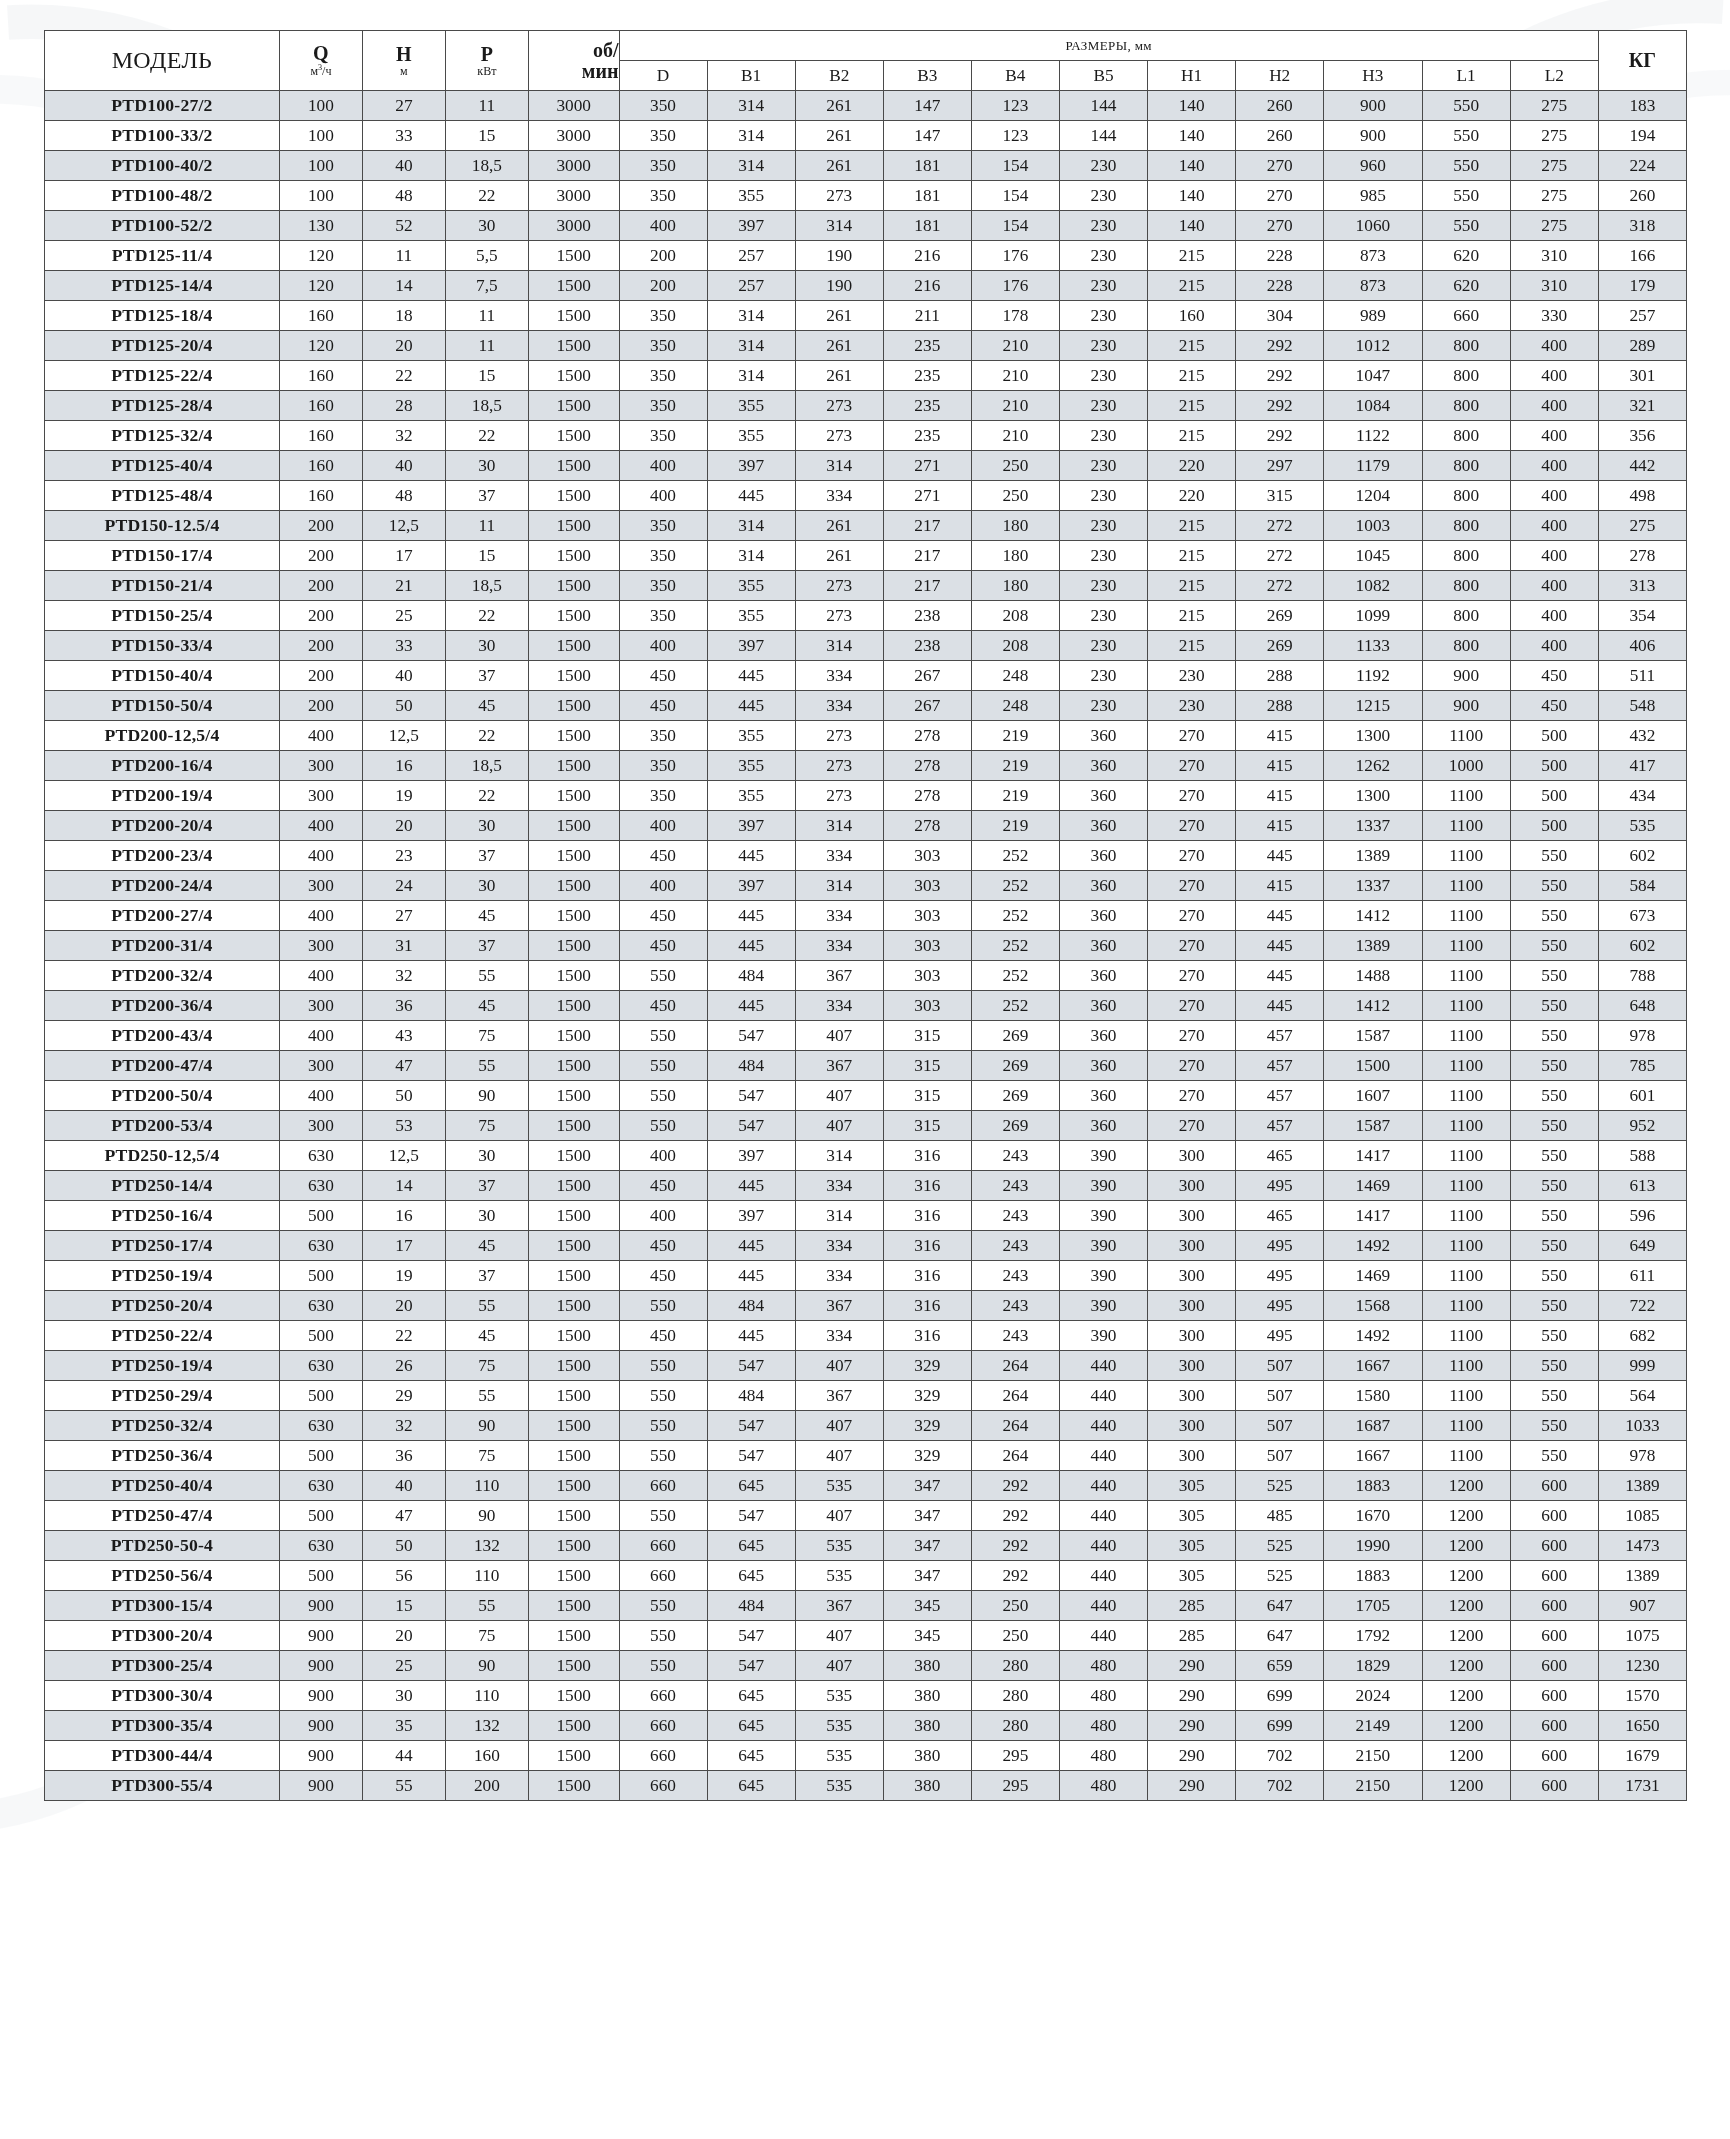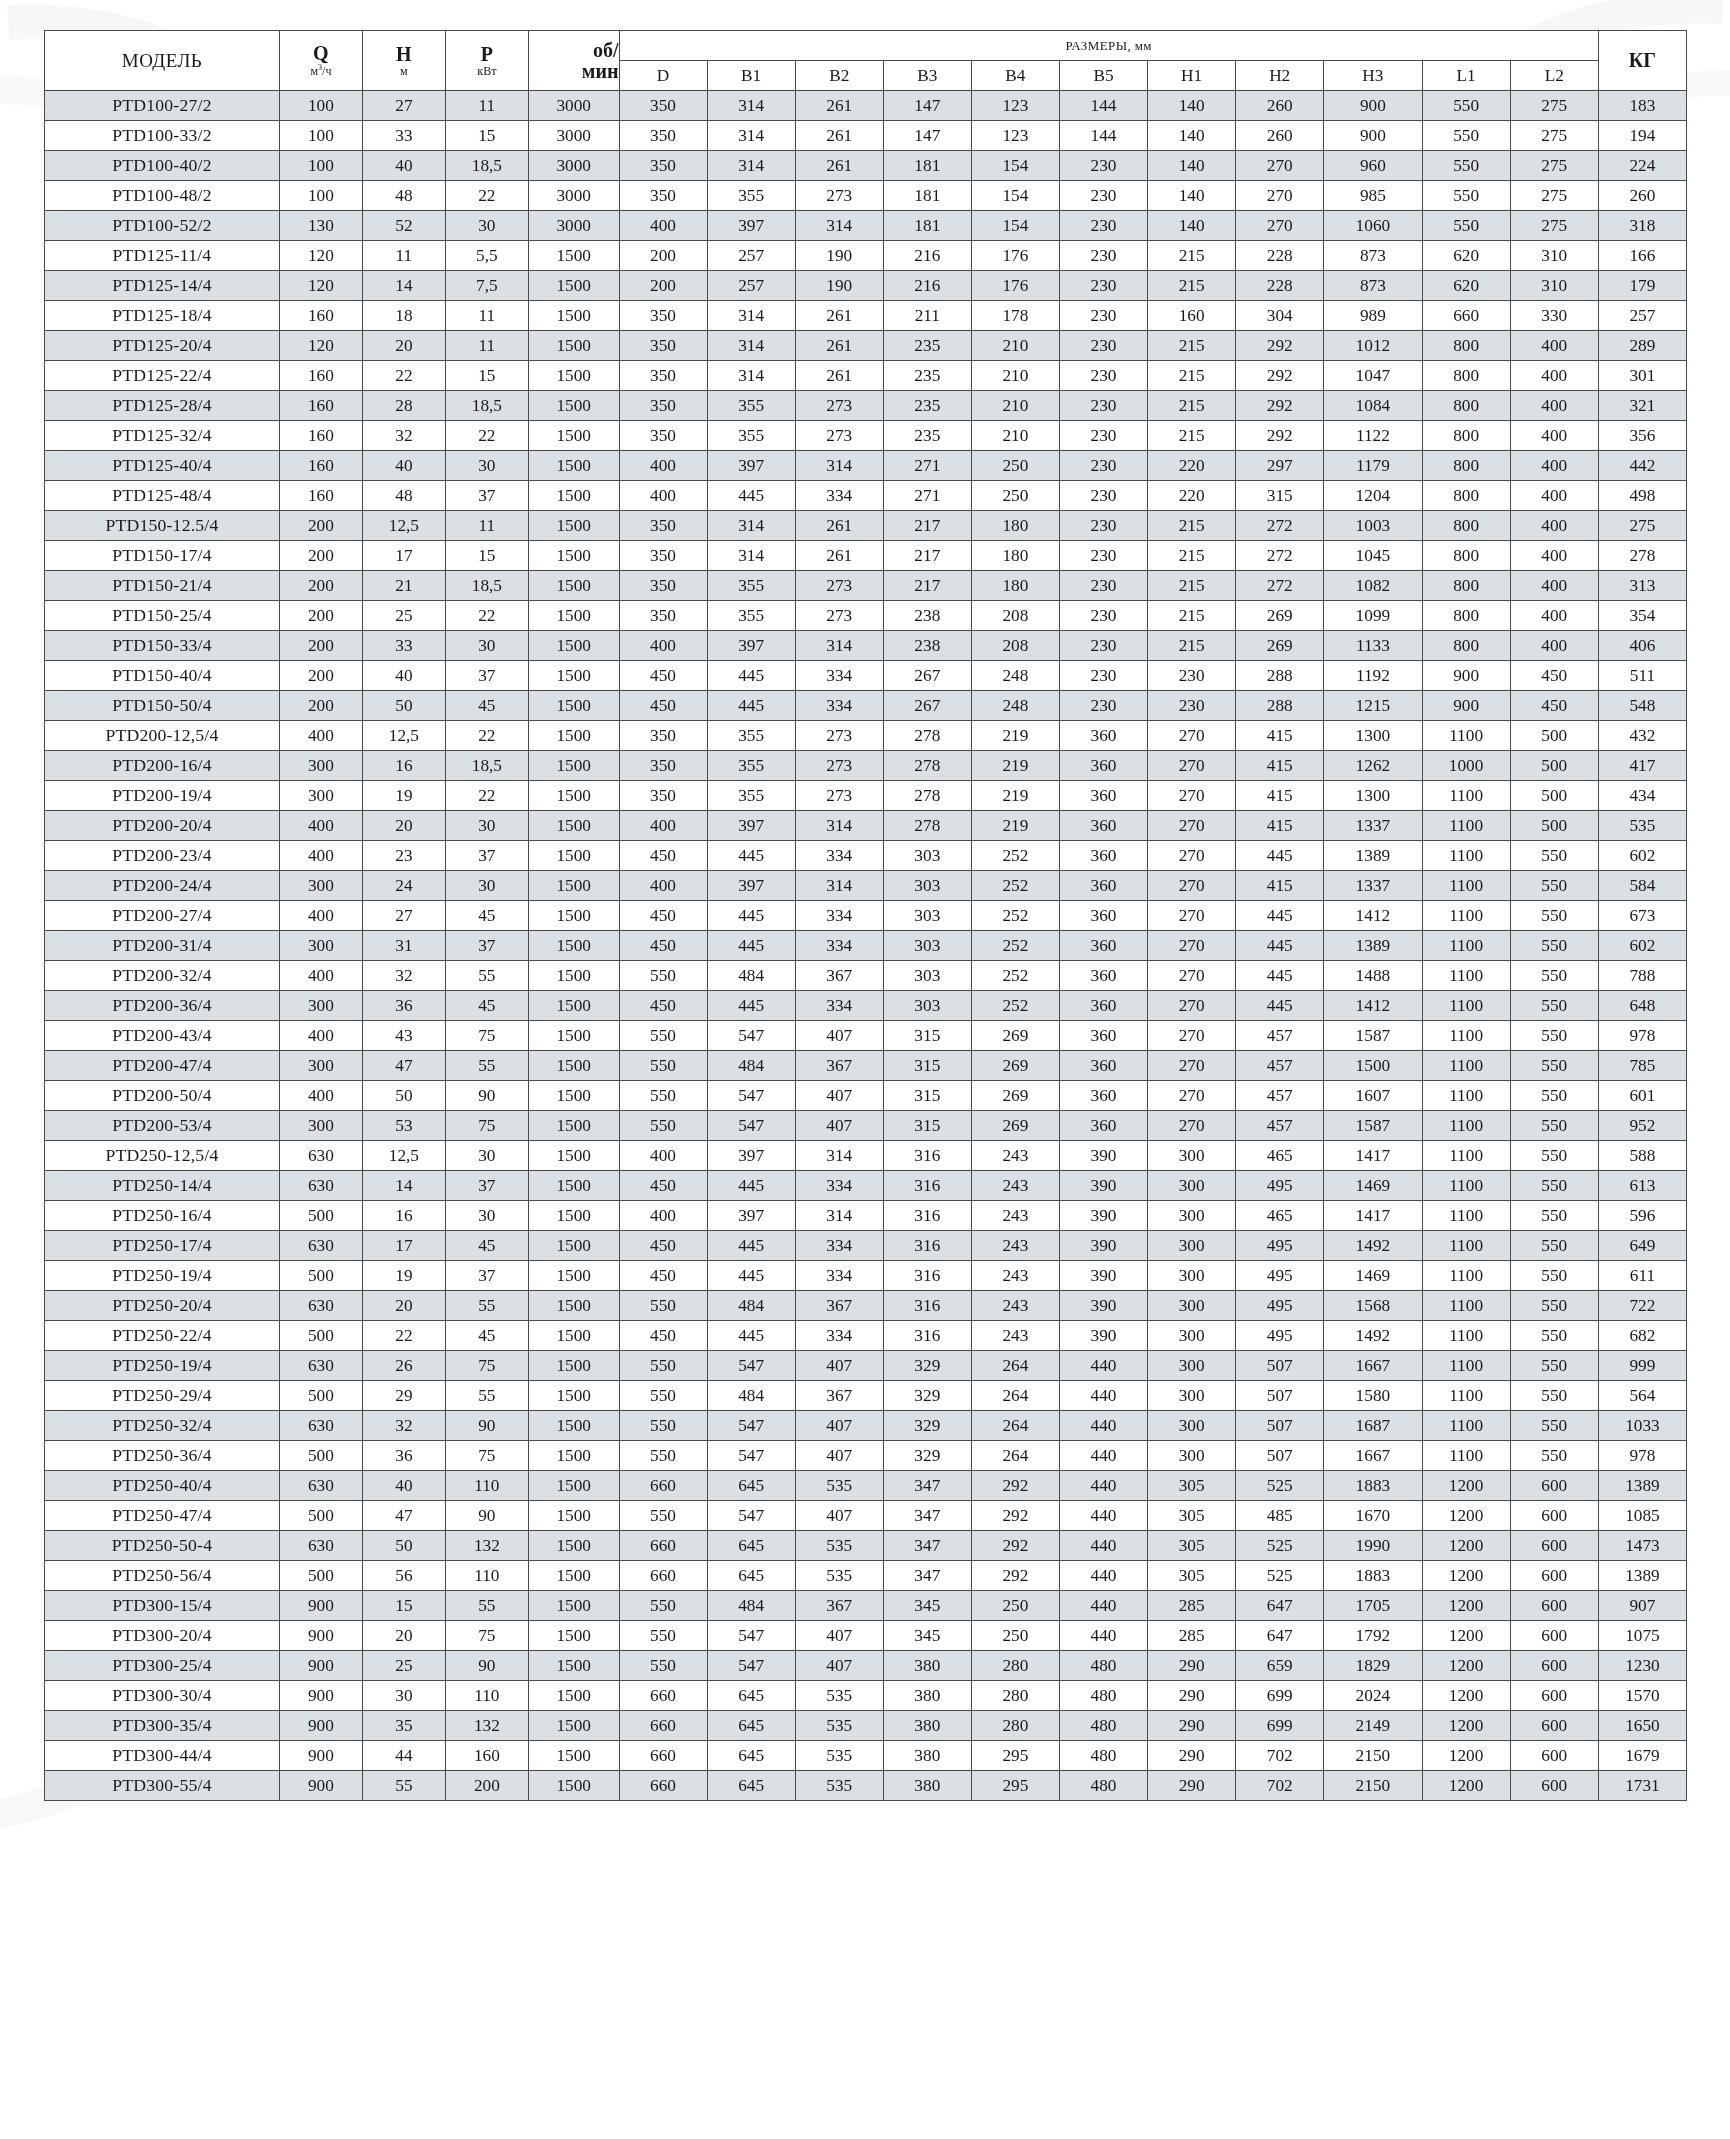--- a/index.html
+++ b/index.html
@@ -43,21 +43,21 @@
     height: 29px;
     font-weight: normal;
   }
   
   thead th {
     background: #ffffff;
     font-weight: bold;
     font-size: 18px;
   }
   th.model-head {
-    font-size: 19px;
+    font-size: 24px;
     letter-spacing: 0.4px;
   }
   .hdr-top {
     font-weight: bold;
     font-size: 20px;
     line-height: 1.05;
   }
   .hdr-sub {
     font-weight: normal;
     font-size: 12px;
@@ -70,21 +70,21 @@
   }
   th.dimcol {
     font-size: 17.3px;
     font-weight: bold;
   }
   
   tbody td {
     font-size: 17.3px;
   }
   tbody td.model {
-    font-weight: normal;
+    font-weight: bold;
     font-size: 17.7px;
     letter-spacing: 0.2px;
   }
   tbody tr.alt td {
     background: #dbe0e5;
   }
   tbody tr.plain td {
     background: #ffffff;
   }
   sup { font-size: 0.68em; vertical-align: super; }

